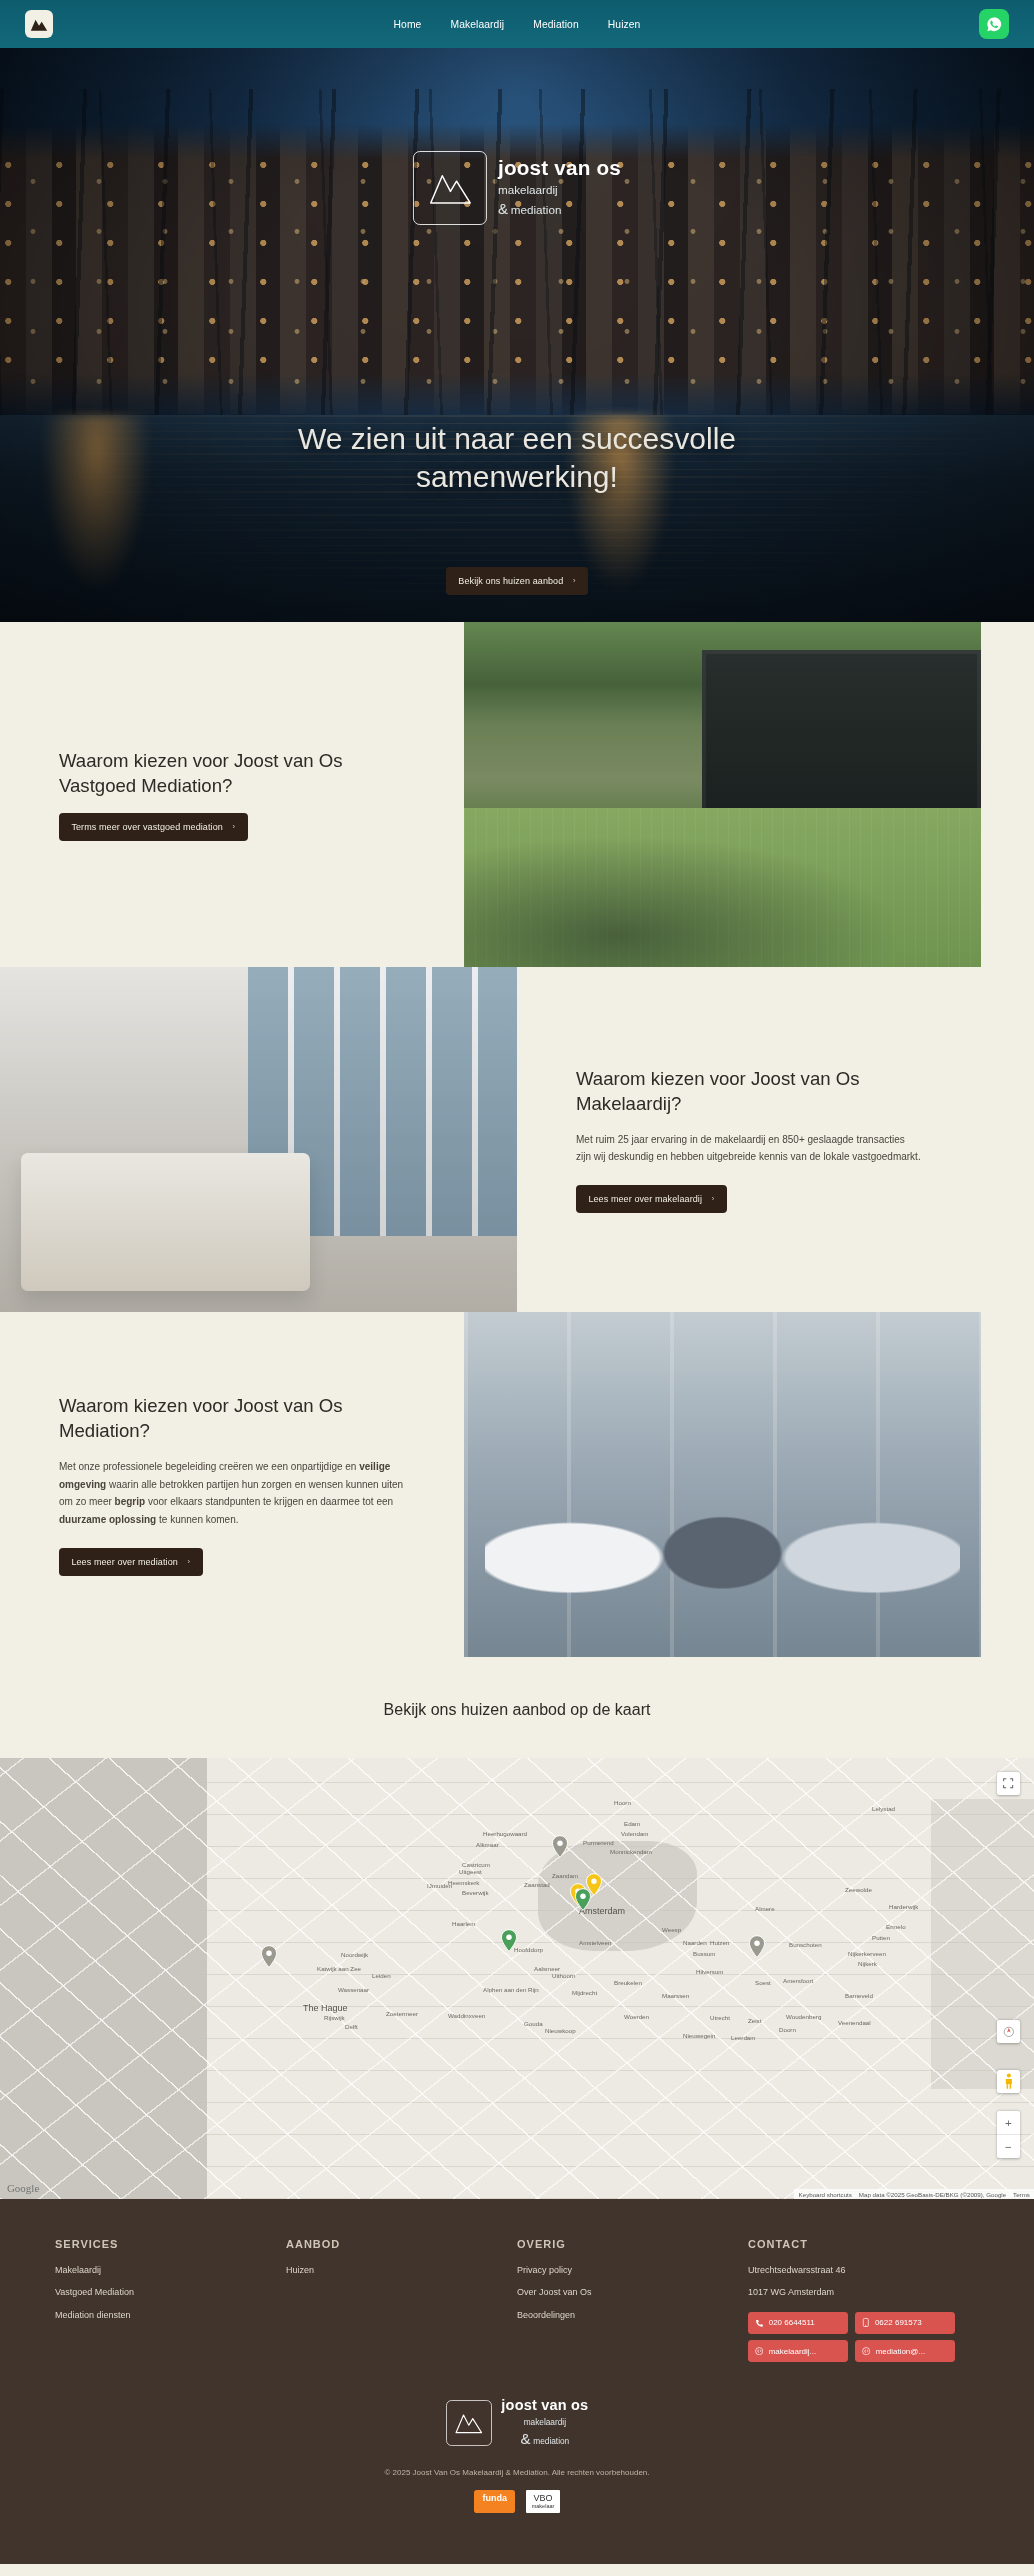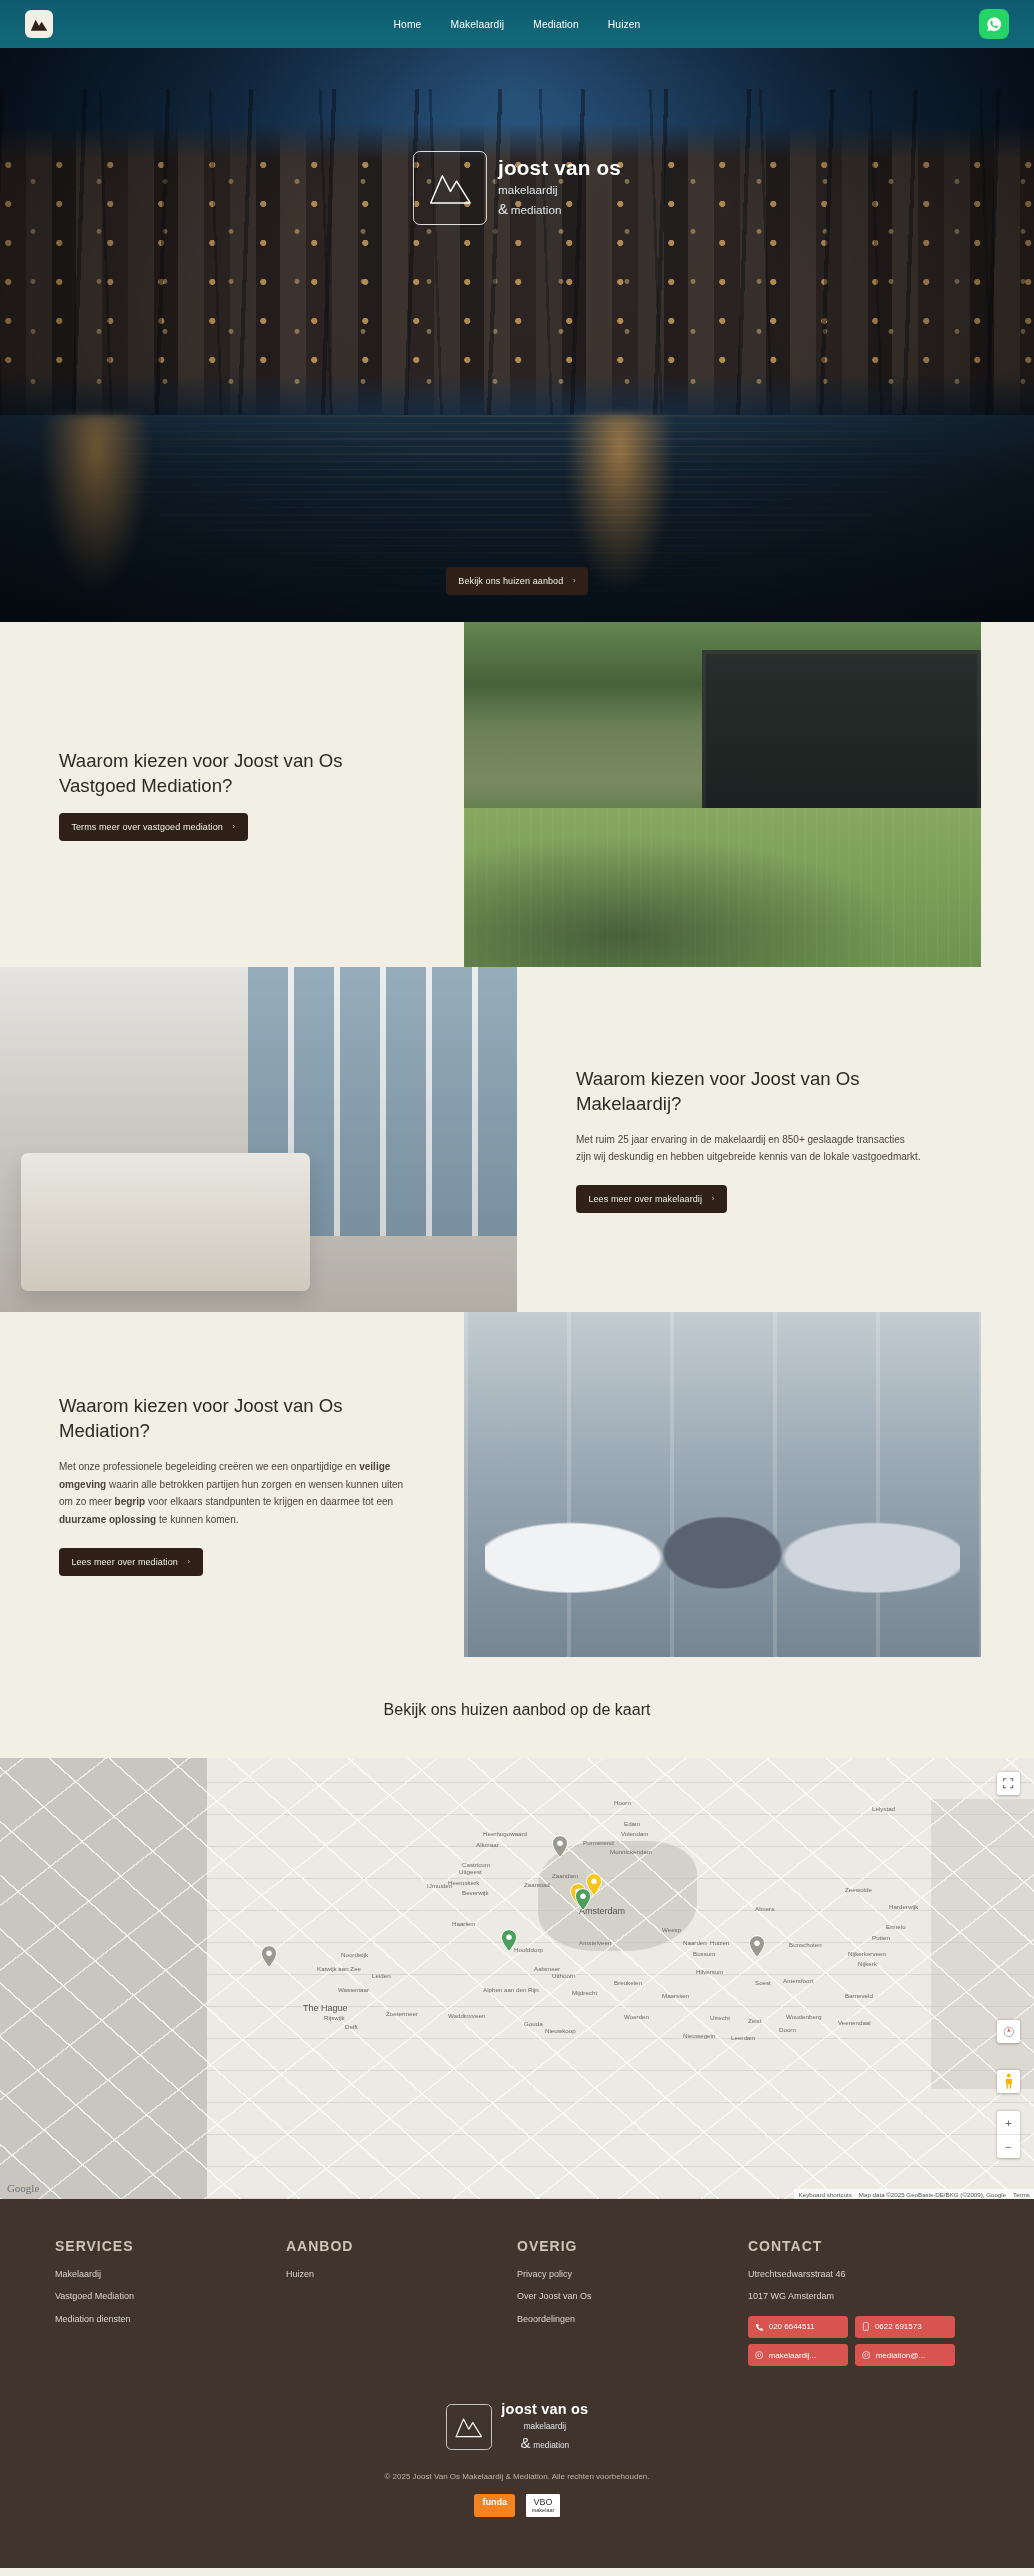--- a/index.html
+++ b/index.html
@@ -332,21 +332,21 @@
 
   
   .footer {
     background: #40342c;
     color: #e6e0d6;
     padding: 39px 55px 0;
   }
   .footer-cols { display: flex; gap: 0; }
   .fcol { width: 25%; }
   .fcol h4 {
-    font-size: 14px;
+    font-size: 11px;
     letter-spacing: 1px;
     font-weight: 700;
     color: #cfc6b8;
     margin-bottom: 13.8px;
   }
   .fcol a, .fcol .line {
     display: block;
     font-size: 9px;
     color: #ded7cb;
     text-decoration: none;
@@ -442,20 +442,21 @@
     </div>
     <div class="logo-text">
       <div class="l1">joost van os</div>
       <div class="l2">makelaardij</div>
       <div class="l2">
         <span class="amp">&amp;</span><span>mediation</span>
       </div>
     </div>
   </div>
 
+  <div class="hero-headline">We zien uit naar een succesvolle samenwerking!</div>
 
   <div class="hero-cta">
     <button class="btn">
       <span>Bekijk ons huizen aanbod</span>
       <span class="chev">›</span>
     </button>
   </div>
 </section>
 
 <div class="row">

